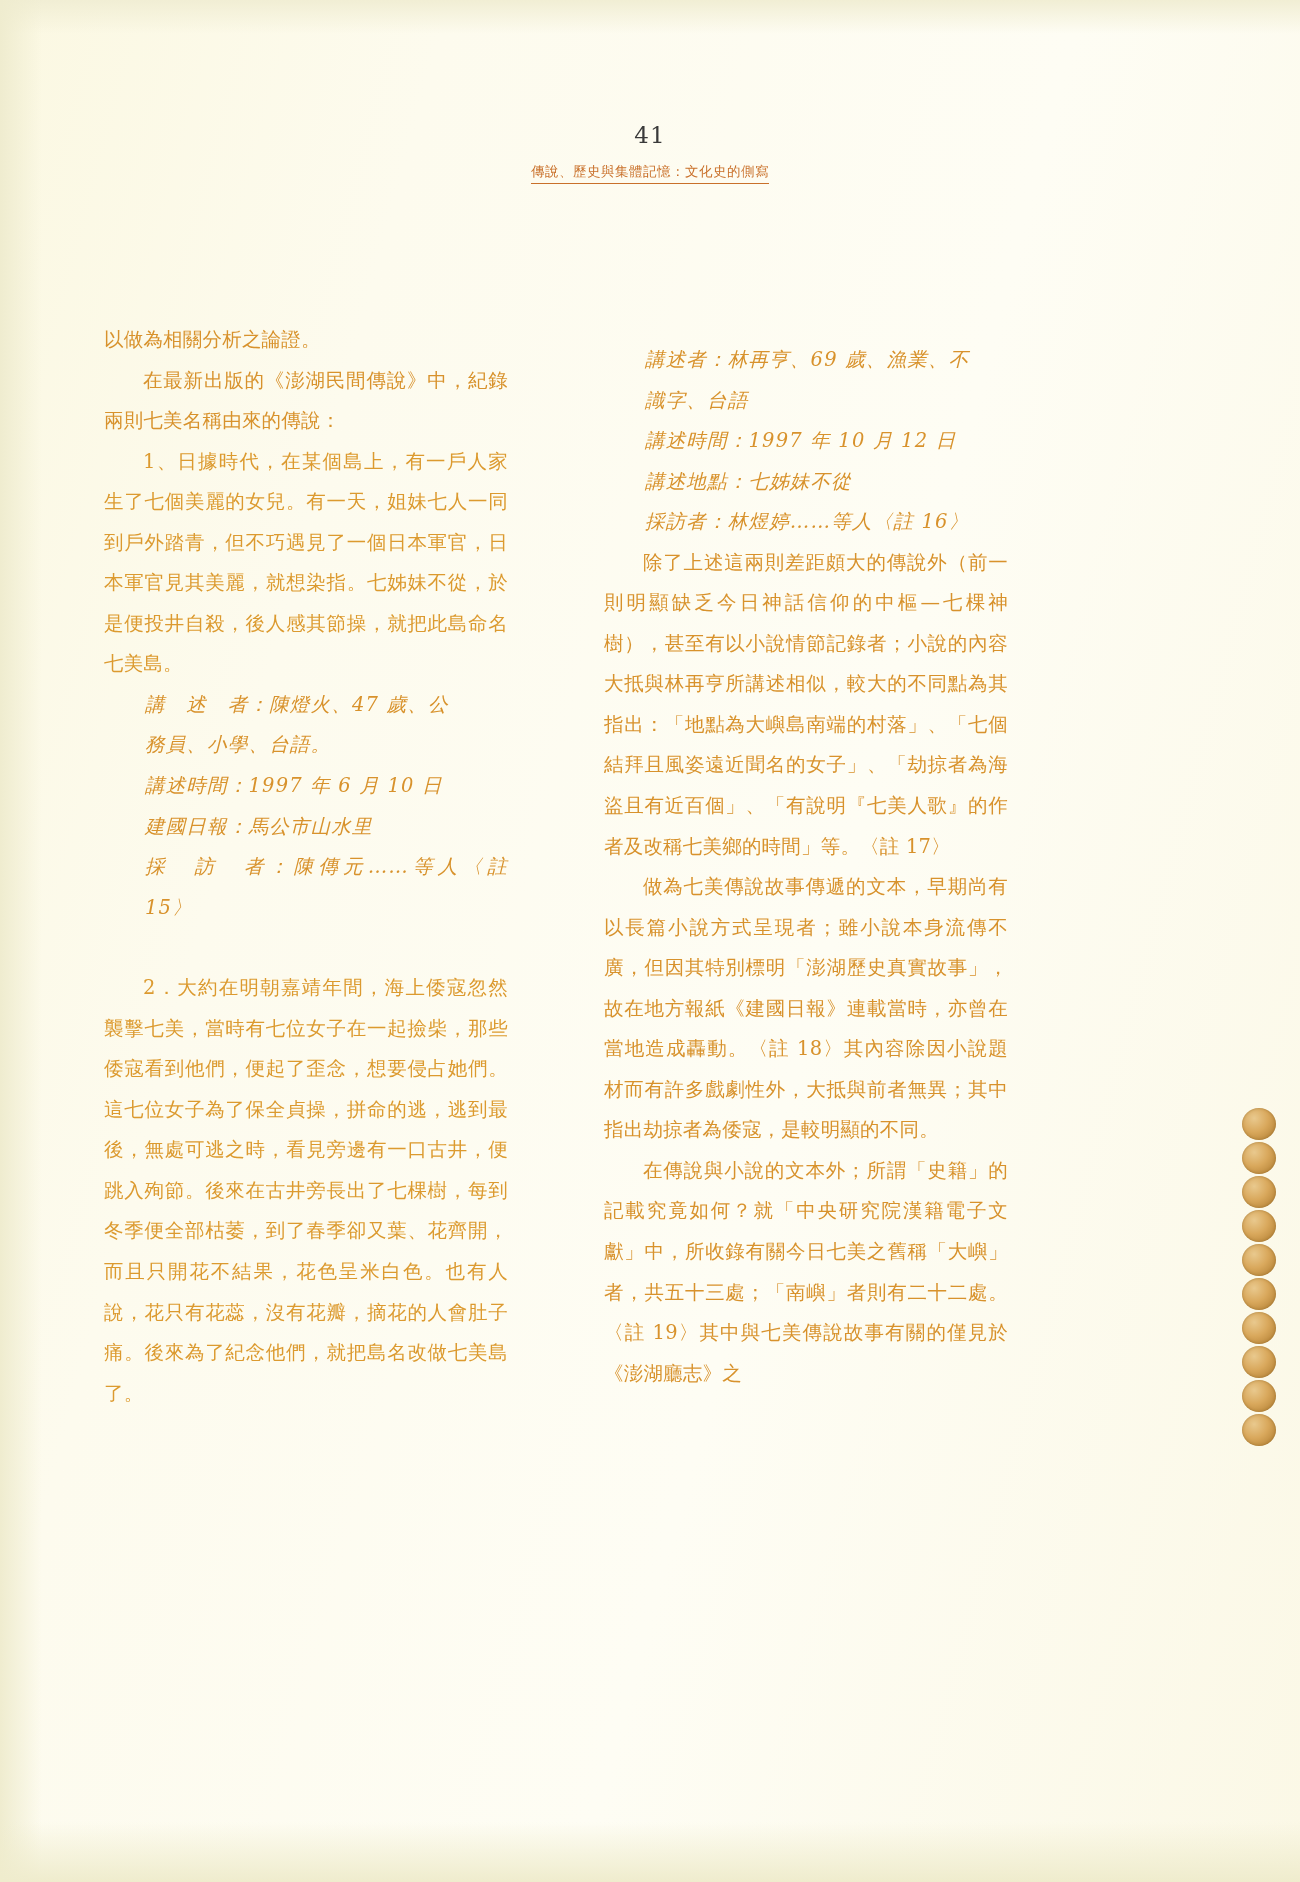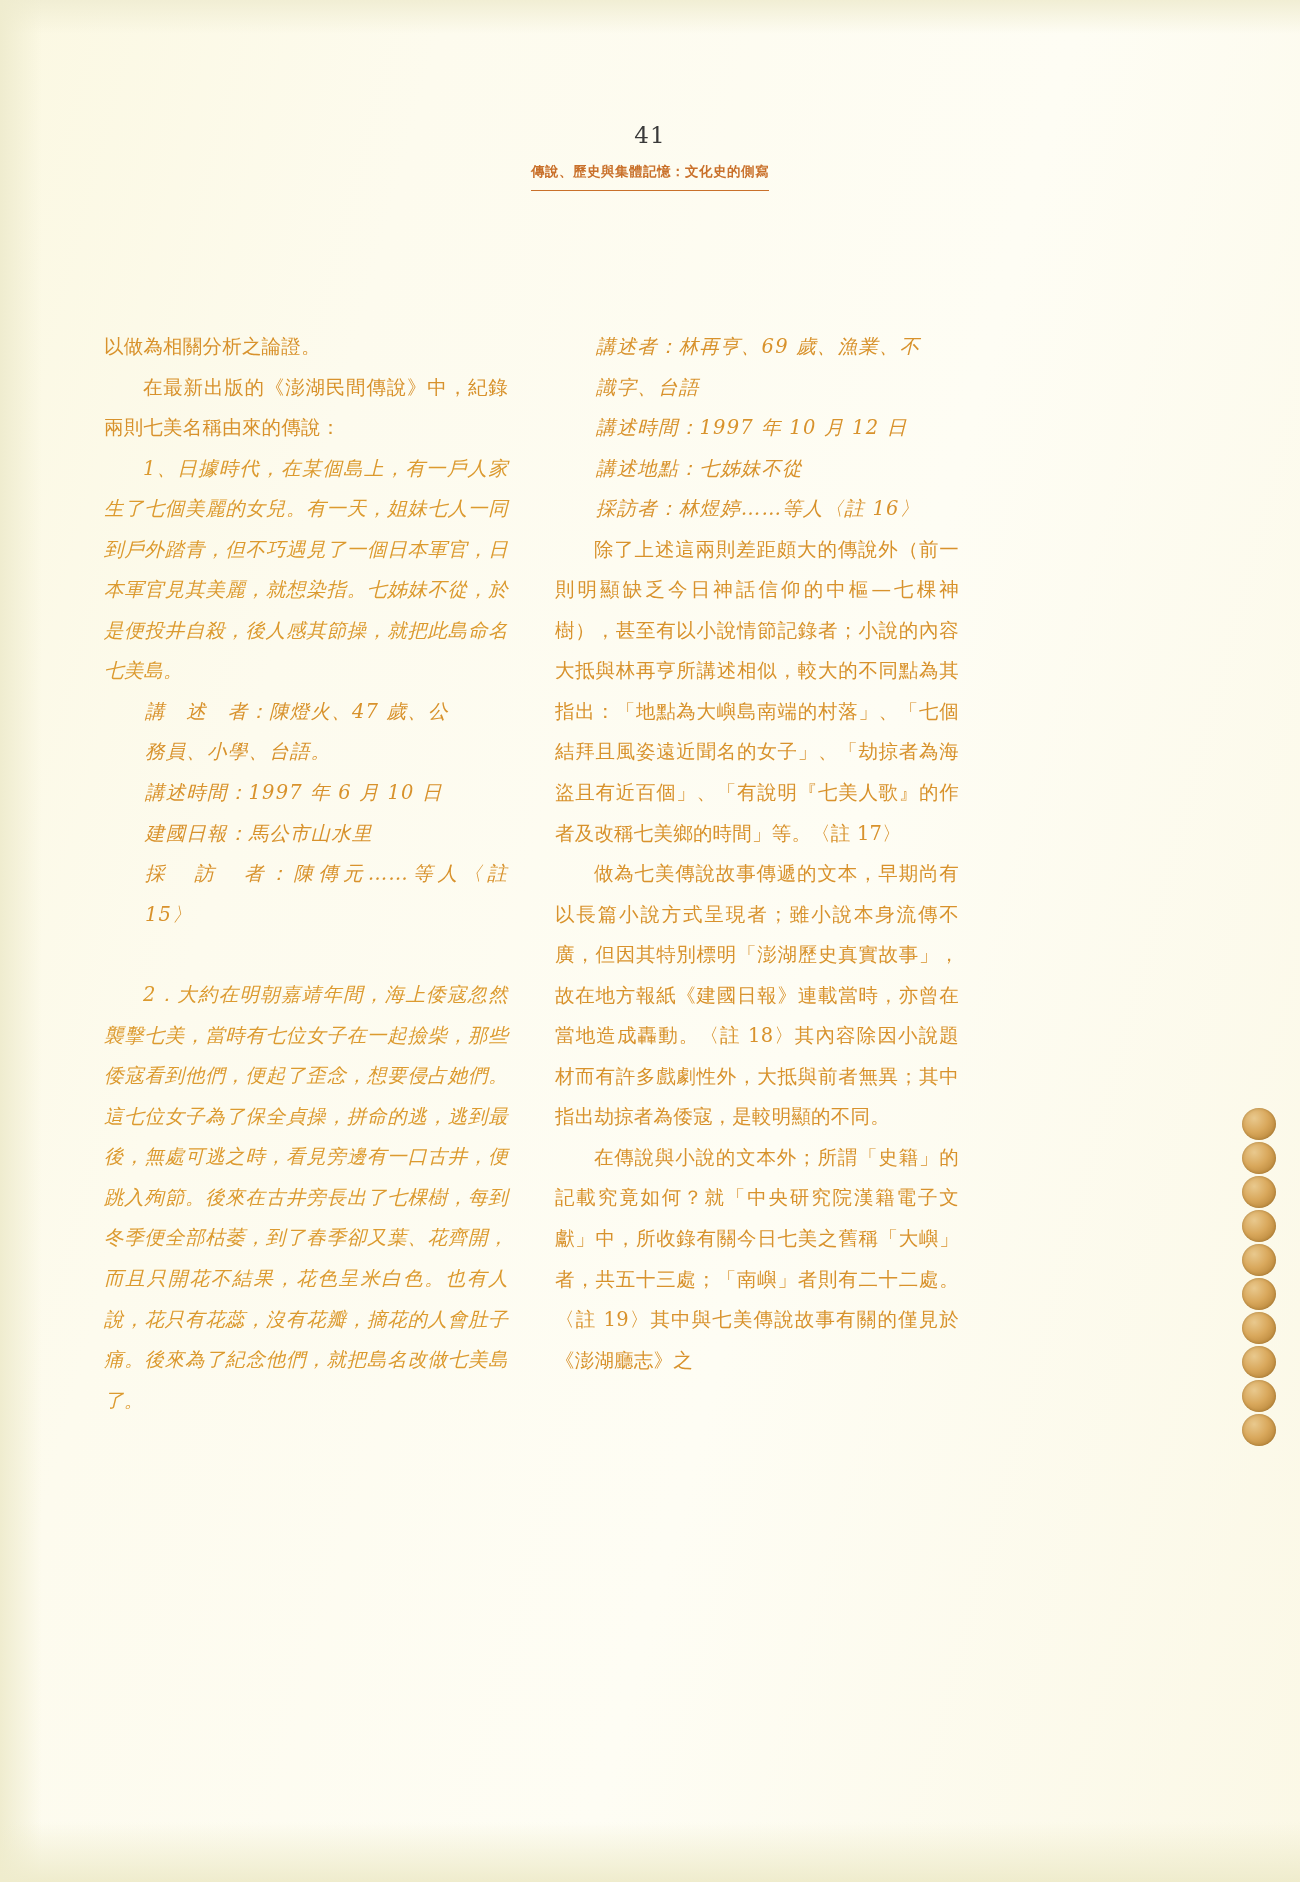--- a/index.html
+++ b/index.html
@@ -53,55 +53,54 @@
     left: 0; right: 0;
     text-align: center;
     color: #c9702a;
     font-size: 13.5px;
     line-height: 1.65;
     font-family: "DejaVu Sans", "Liberation Sans", sans-serif;
   }
   .running-head .line1 {
     display: inline-block;
     border-bottom: 1px solid #c9702a;
-    padding-bottom: 8px;
+    padding-bottom: 1px;
     letter-spacing: 0.5px;
-    font-weight: bold;
   }
   .running-head .line2 {
     display: block;
     margin-top: 3px;
     letter-spacing: 0.5px;
   }
 
   .columns {
     position: absolute;
-    top: 327px;
+    top: 320px;
     left: 104px;
     width: 1070px;
     display: flex;
-    gap: 47px;
+    gap: 96px;
+    align-items: center;
   }
   .col {
     width: 404px;
   }
   p {
     margin: 0;
     font-size: 19.5px;
     line-height: 2.08;
     color: #d8922c;
     text-align: justify;
     text-justify: inter-ideograph;
     letter-spacing: 0.2px;
   }
   p.indent {
     text-indent: 2em;
   }
   p.narrative {
-    font-style: italic;
     color: #dc9a2f;
   }
   .meta {
     margin-left: 2.1em;
     letter-spacing: 1.2px;
     font-style: italic;
   }
   .gap-md { height: 40px; }
 
   

